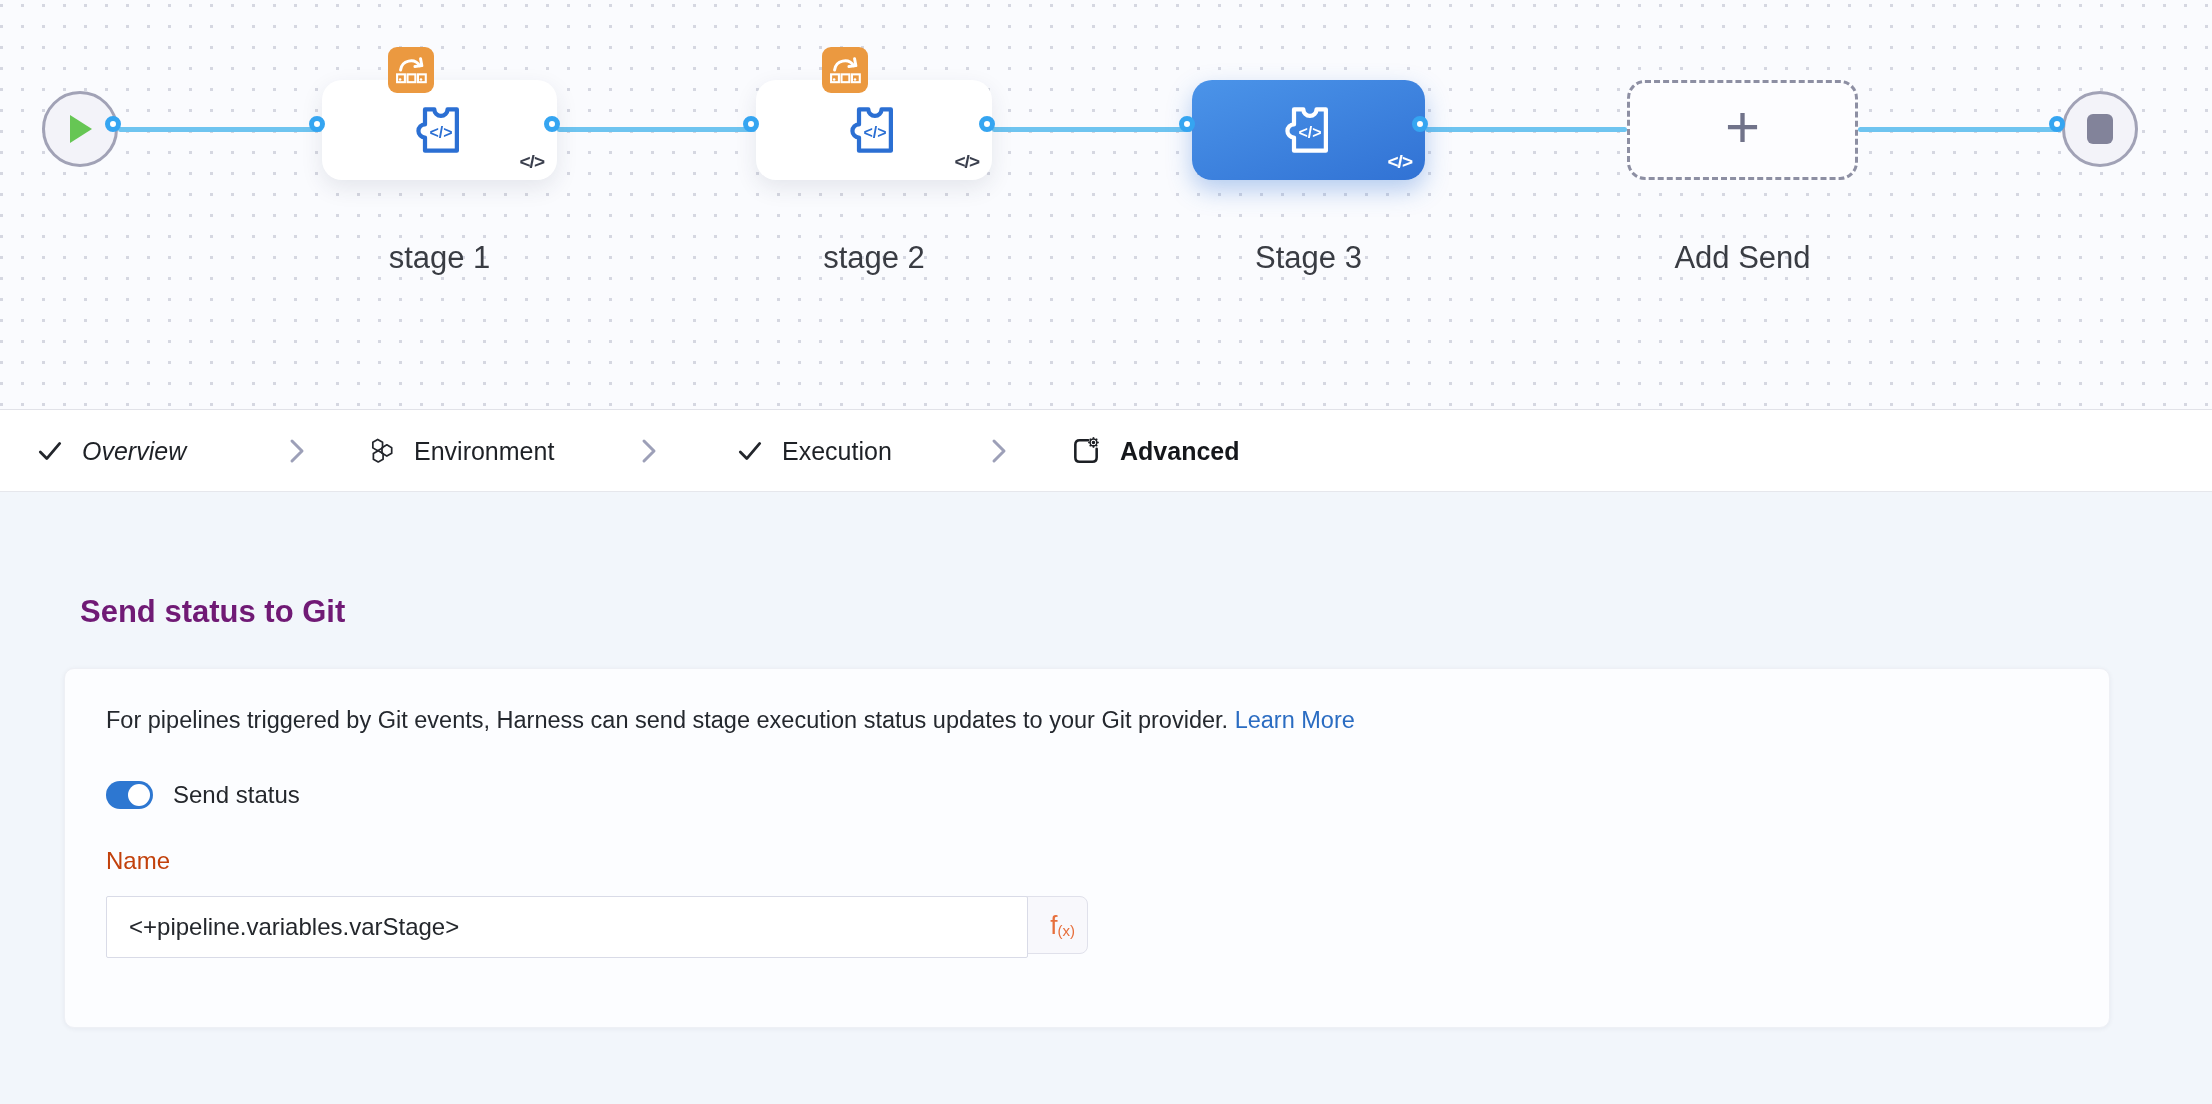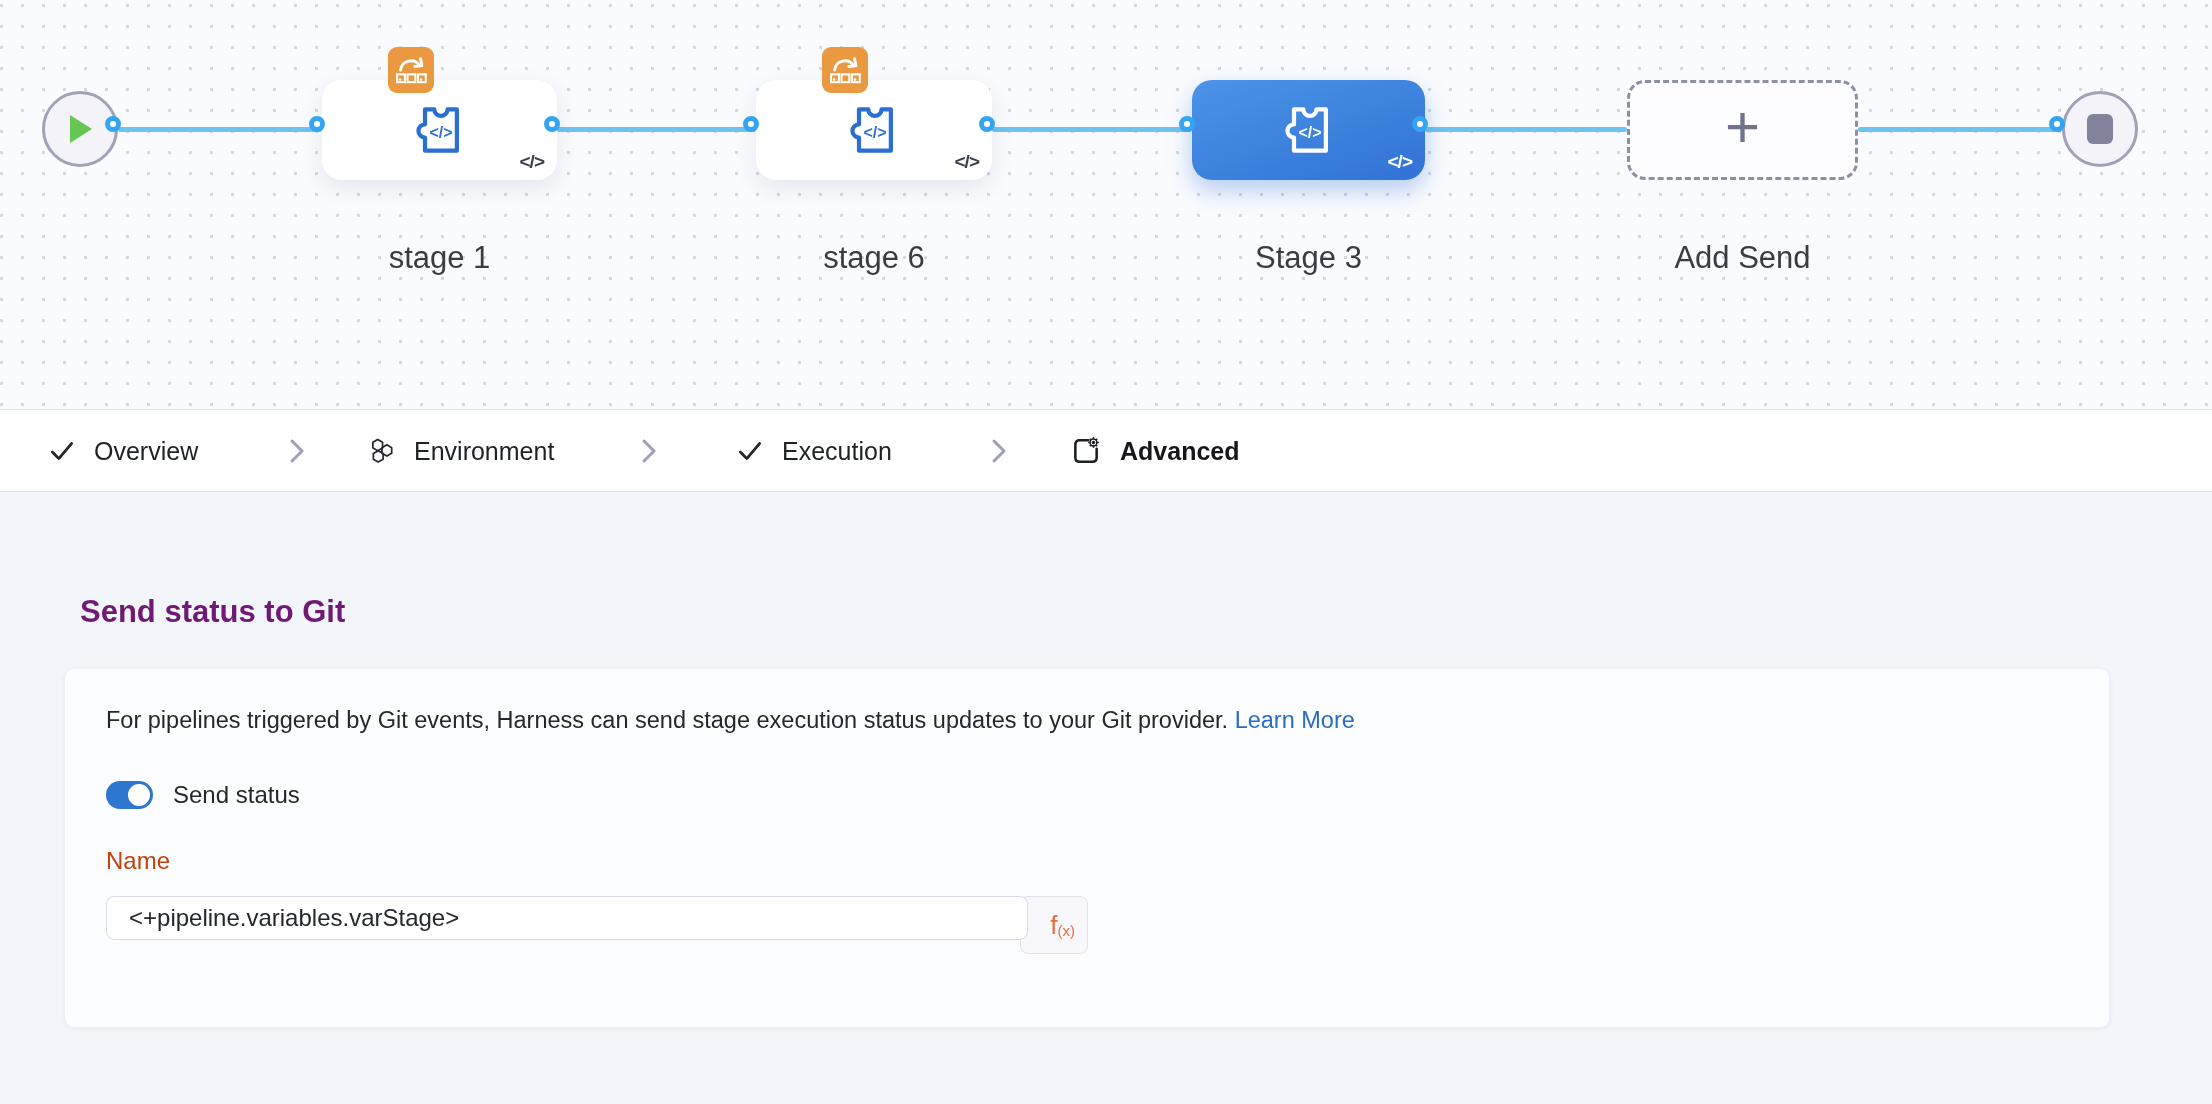--- a/index.html
+++ b/index.html
@@ -77,22 +77,22 @@
   .toggle-row { position:absolute; left:41px; top:112px; height:28px; display:flex; align-items:flex-end; gap:20px; }
   .toggle {
     position:relative; width:47px; height:28px; border-radius:15px; background:#2d77d1; cursor:pointer;
   }
   .toggle-knob {
     position:absolute; right:3px; top:3px; width:22px; height:22px; border-radius:50%; background:#ffffff;
   }
   .toggle-label { font-size:24px; color:#24272c; }
   .field-label { position:absolute; left:41px; top:178px; font-size:24px; color:#c2410c; }
   .name-input {
-    position:absolute; left:41px; top:227px; width:922px; height:44px; z-index:2;
-    background:#ffffff; border:1.5px solid #d9dbe7; border-radius:8px;
+    position:absolute; left:41px; top:227px; width:922px; height:62px; z-index:2;
+    background:#ffffff; border:1.5px solid #d9dbe7; border-radius:2px;
     font-family:"Liberation Sans",sans-serif; font-size:24px; color:#24272c; padding:10px 22px;
     outline:none;
   }
   .fx-button {
     position:absolute; left:955px; top:227px; width:68px; height:58px; z-index:1;
     background:#f8f8fc; border:1px solid #e0e1eb; border-radius:8px;
     display:flex; align-items:center; justify-content:flex-end; padding-right:12px; cursor:pointer;
   }
   .fx-f { font-size:26px; color:#e76f3c; }
   .fx-sub { font-size:15px; color:#e76f3c; position:relative; top:5px; }
@@ -171,28 +171,28 @@
   <div class="conn-dot" style="left:105px;"></div>
   <div class="conn-dot" style="left:309px;"></div>
   <div class="conn-dot" style="left:544px;"></div>
   <div class="conn-dot" style="left:743px;"></div>
   <div class="conn-dot" style="left:979px;"></div>
   <div class="conn-dot" style="left:1179px;"></div>
   <div class="conn-dot" style="left:1412px;"></div>
   <div class="conn-dot" style="left:2049px;"></div>
 
   <div class="stage-label" style="left:322px; width:235px;">stage 1</div>
-  <div class="stage-label" style="left:756px; width:236px;">stage 6</div>
+  <div class="stage-label" style="left:756px; width:236px;">stage 2</div>
   <div class="stage-label" style="left:1192px; width:233px;">Stage 3</div>
   <div class="stage-label" style="left:1627px; width:231px;">Add Send</div>
 </div>
 
 <div class="tabbar">
 
-  <div class="tab" style="left:48px;">
+  <div class="tab" style="left:36px;font-style:italic;">
     <svg width="28" height="28" viewBox="0 0 26 26">
       <path d="M4 14 L10 20 L22 6" fill="none" stroke="#23262c" stroke-width="2.6" stroke-linecap="round" stroke-linejoin="round"></path>
     </svg>
     <span class="tab-label">Overview</span>
   </div>
 
   <div class="tab-chevron" style="left:288px;">
     <svg width="18" height="26" viewBox="0 0 18 26">
         <path d="M4 3 L14 13 L4 23" fill="none" stroke="#9da0b8" stroke-width="3" stroke-linecap="round" stroke-linejoin="round"></path>
       </svg>

